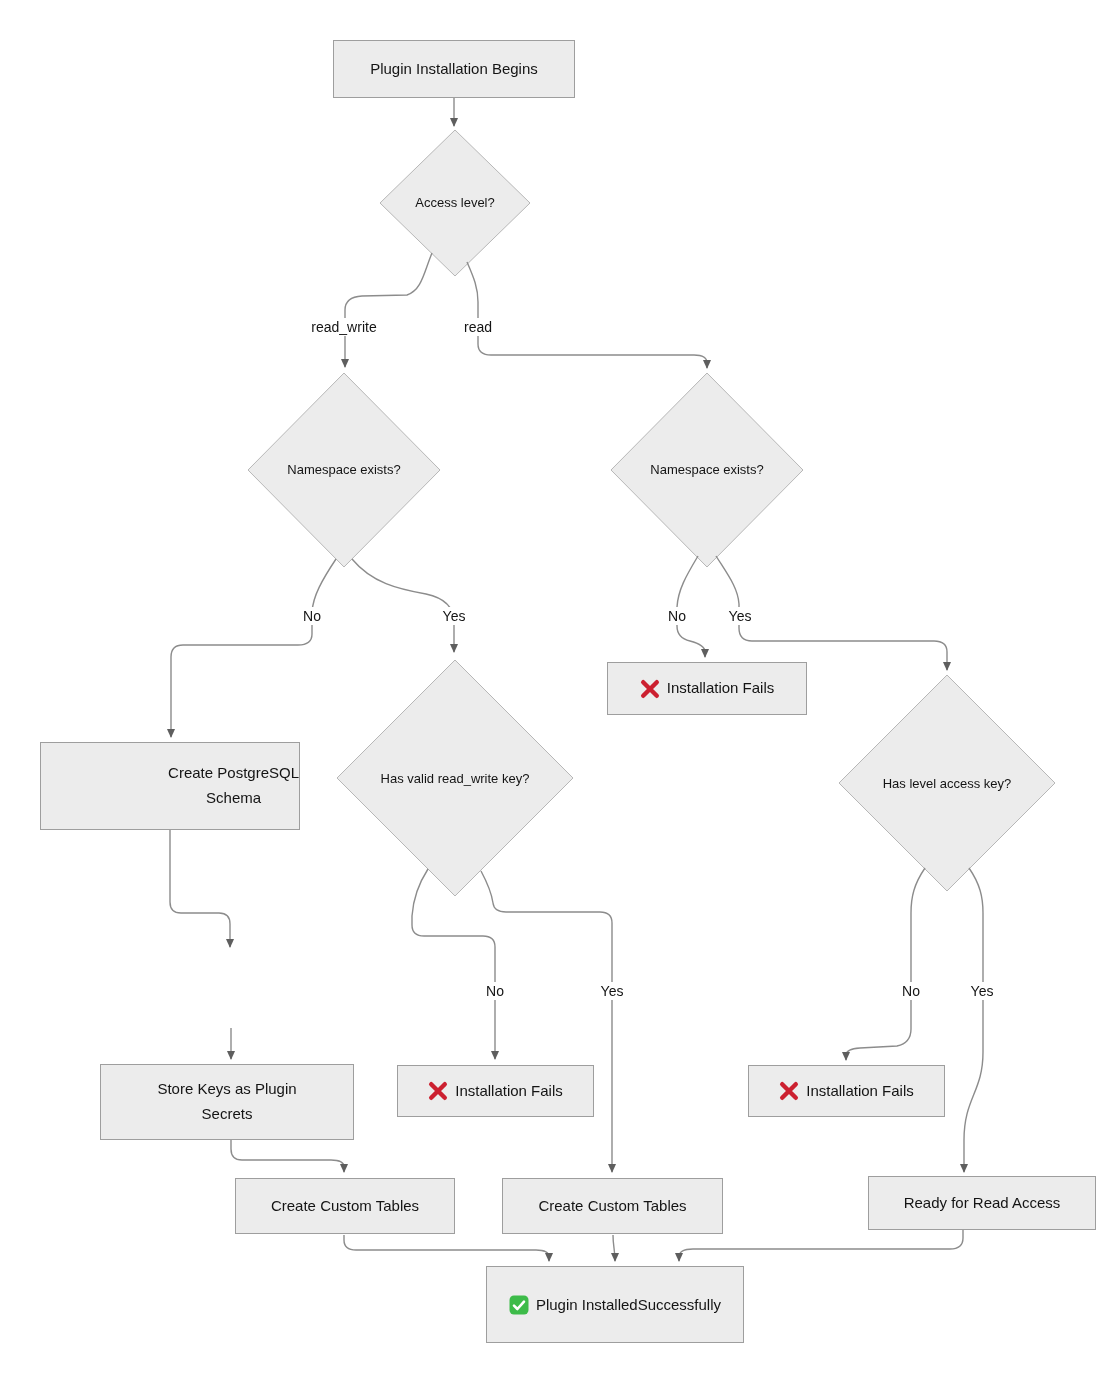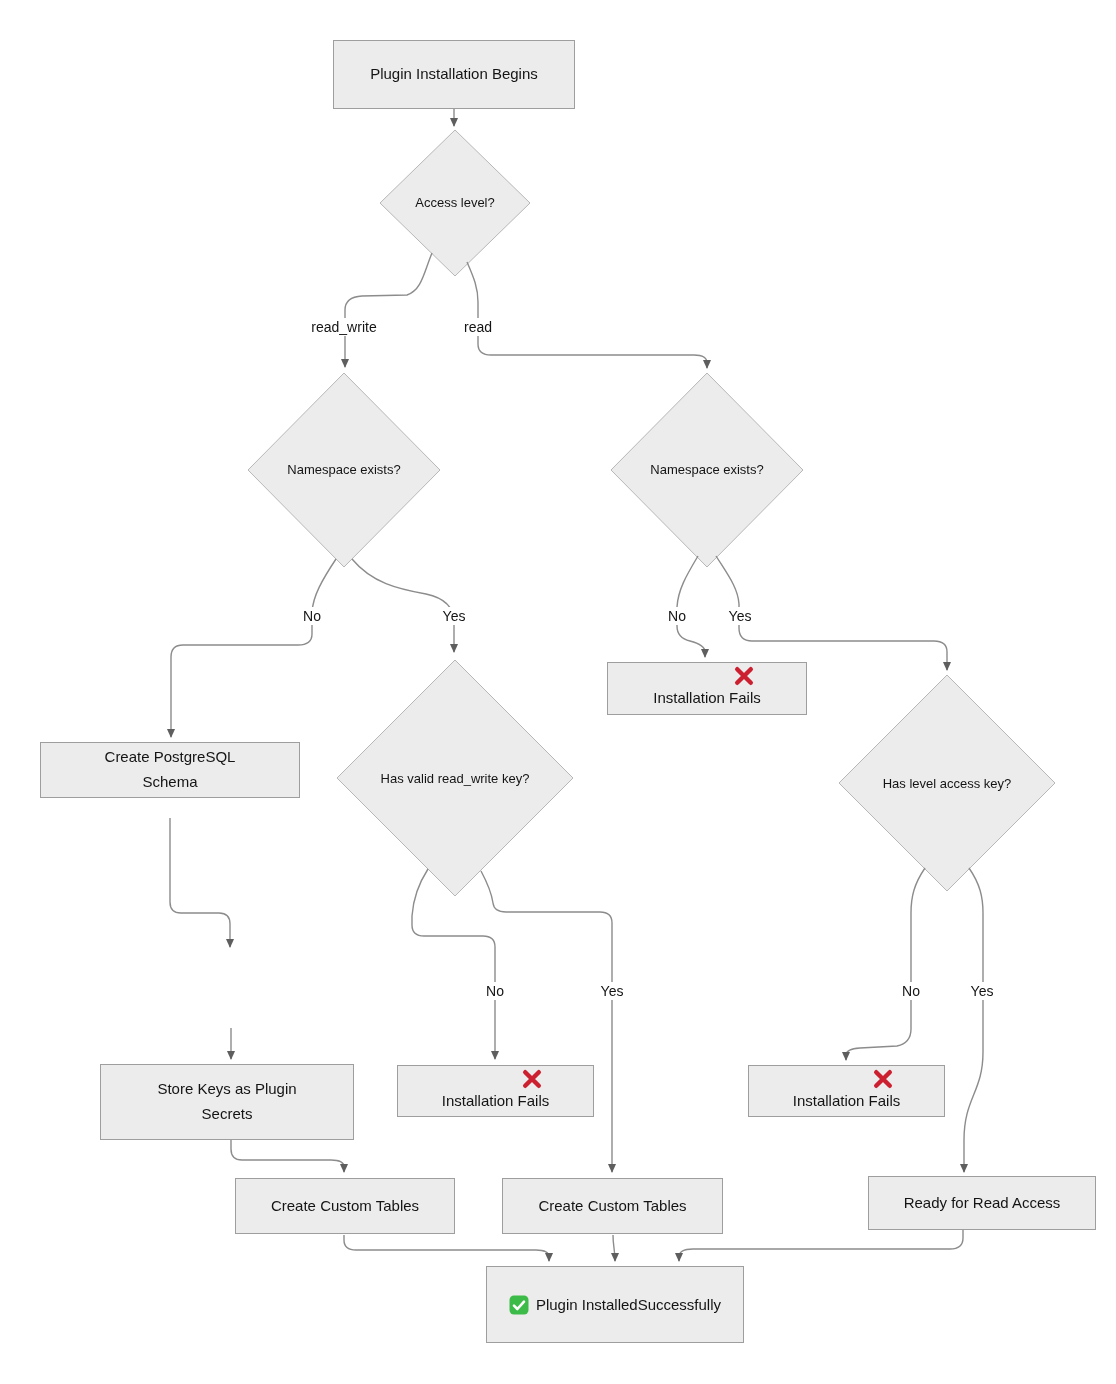--- a/index.html
+++ b/index.html
@@ -27,21 +27,21 @@
   .dlabel{
     position:absolute;transform:translate(-50%,-50%);
     font-size:13px;line-height:1.5;text-align:center;
   }
   .elabel{
     position:absolute;transform:translate(-50%,-50%);
     font-size:14px;background:var(--label_bg,#fff);
     padding:1px 4px;white-space:nowrap;
   }
   .icon{display:inline-flex;vertical-align:-4px;margin-right:7px;}
-  .fail-row{display:flex;align-items:flex-end;justify-content:center;flex-direction:column;}
+  .fail-row{display:flex;align-items:center;justify-content:center;}
   .succ-col{display:flex;flex-direction:row;align-items:center;line-height:1.6;}
   .succ-row{display:flex;align-items:center;}
 </style>
 </head>
 <body>
 
 <div class="canvas">
 
   <svg class="edges" width="1116" height="1384">
     <defs>
@@ -68,25 +68,25 @@
     <path class="edge" marker-end="url(#arrow)" d="M231,1140 L231,1149 Q231,1160 242,1160 L331,1160 Q344,1160 344,1167 L344,1172"></path>
     <path class="edge" marker-end="url(#arrow)" d="M428,869 C417,886 413,901 412,916 L412,925 Q412,936 424,936 L483,936 Q495,936 495,947 L495,1059"></path>
     <path class="edge" marker-end="url(#arrow)" d="M481,871 C489,886 492,896 493,903 Q494,912 506,912 L600,912 Q612,912 612,923 L612,1172"></path>
     <path class="edge" marker-end="url(#arrow)" d="M925,868 C914,884 911,897 911,913 L911,1029 Q911,1043 897,1046 L860,1048 Q846,1049 846,1055 L846,1060"></path>
     <path class="edge" marker-end="url(#arrow)" d="M969,868 C980,884 983,897 983,913 L983,1052 C983,1092 964,1098 964,1140 L964,1172"></path>
     <path class="edge" marker-end="url(#arrow)" d="M344,1235 L344,1240 Q344,1250 356,1250 L536,1250 Q549,1250 549,1257 L549,1261"></path>
     <path class="edge" marker-end="url(#arrow)" d="M613,1235 C613,1246 615,1250 615,1261"></path>
     <path class="edge" marker-end="url(#arrow)" d="M963,1230 L963,1238 Q963,1249 950,1249 L693,1249 Q679,1249 679,1257 L679,1261"></path>
   </svg>
 
-  <div class="node" style="left:333px;top:40px;width:242px;height:69px;">
+  <div class="node" style="left:333px;top:40px;width:242px;height:58px;">
     <span class="lbl">Plugin Installation Begins</span>
   </div>
 
-  <div class="node" style="left:40px;top:742px;width:260px;height:56px;">
+  <div class="node" style="left:40px;top:742px;width:260px;height:88px;justify-content:flex-end;">
     <span class="lbl">Create PostgreSQL
 Schema</span>
   </div>
 
   <div class="node" style="left:607px;top:662px;width:200px;height:53px;">
     <span class="fail-row">
       <span class="icon">
         <svg width="20" height="20" viewBox="0 0 20 20">
             <path d="M3.2 3.2 L16.8 16.8 M16.8 3.2 L3.2 16.8" stroke="var(--fail_icon,#cc2030)" stroke-width="4.4" stroke-linecap="round"></path>
           </svg>

